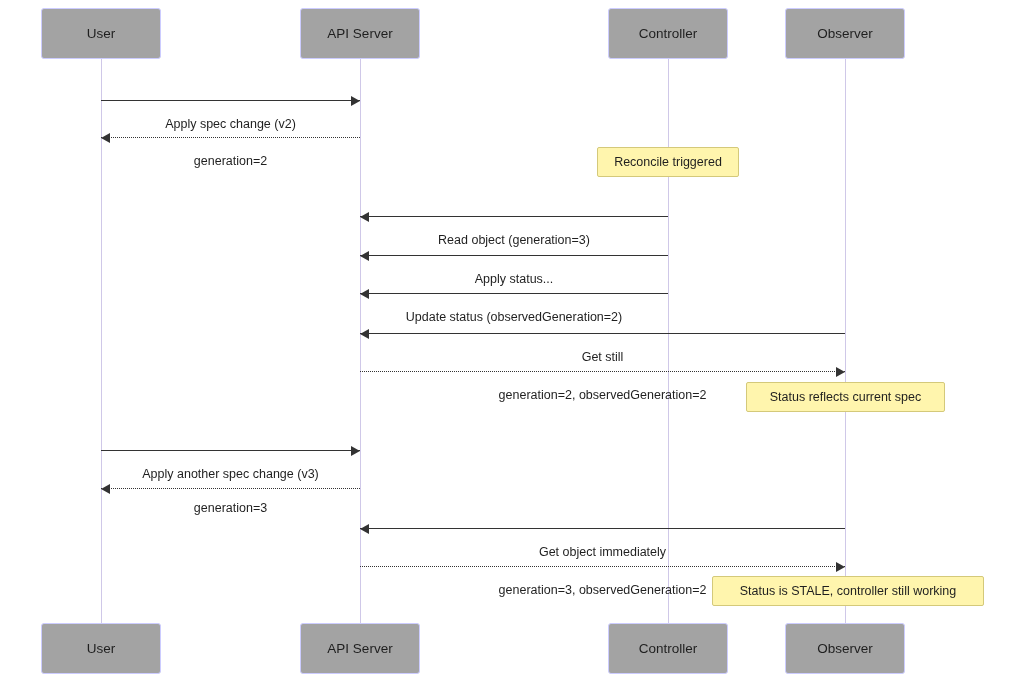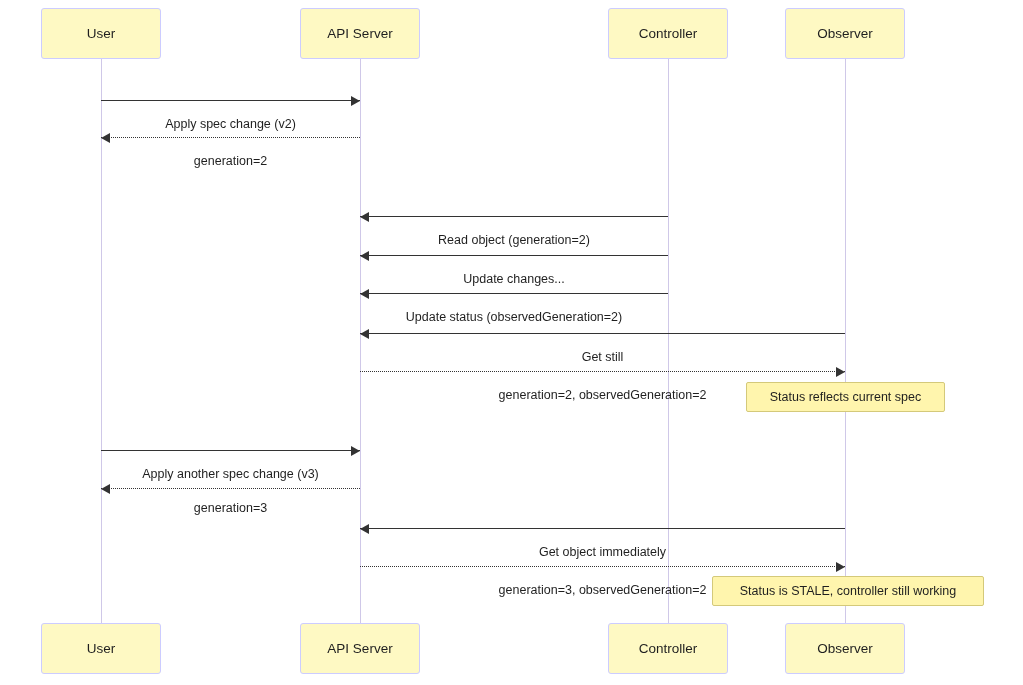--- a/index.html
+++ b/index.html
@@ -17,21 +17,21 @@
   #diagram {
     position: absolute;
     left: 0;
     top: 0;
     width: 1023px;
     height: 685px;
   }
   .actor-box {
     position: absolute;
     box-sizing: border-box;
-    background: #fef9c3;
+    background: #a3a3a3;
     border: 1px solid #CCCCFF;
     border-radius: 3px;
     display: flex;
     align-items: center;
     justify-content: center;
   }
   .actor-label {
     font-size: 13.5px;
     color: #1f1f1f;
     font-family: "Liberation Sans", sans-serif;
@@ -124,24 +124,24 @@
       <span class="actor-label">Observer</span>
     </div>
     <div class="msg-line" style="left: 101px; top: 100px; width: 259px;"></div>
     <div class="arrowhead right" style="top: 96px; left: 351px;"></div>
     <div class="msg-label" style="left: 230.5px; top: 79px;">Apply spec change (v2)</div>
     <div class="msg-line dotted" style="left: 101px; top: 137px; width: 259px;"></div>
     <div class="arrowhead left" style="top: 133px; left: 101px;"></div>
     <div class="msg-label" style="left: 230.5px; top: 116px;">generation=2</div>
     <div class="msg-line" style="left: 360px; top: 216px; width: 308px;"></div>
     <div class="arrowhead left" style="top: 212px; left: 360px;"></div>
-    <div class="msg-label" style="left: 514px; top: 195px;">Read object (generation=2)</div>
+    <div class="msg-label" style="left: 514px; top: 195px;">Read object (generation=3)</div>
     <div class="msg-line" style="left: 360px; top: 255px; width: 308px;"></div>
     <div class="arrowhead left" style="top: 251px; left: 360px;"></div>
-    <div class="msg-label" style="left: 514px; top: 234px;">Update changes...</div>
+    <div class="msg-label" style="left: 514px; top: 234px;">Apply status...</div>
     <div class="msg-line" style="left: 360px; top: 293px; width: 308px;"></div>
     <div class="arrowhead left" style="top: 289px; left: 360px;"></div>
     <div class="msg-label" style="left: 514px; top: 272px;">Update status (observedGeneration=2)</div>
     <div class="msg-line" style="left: 360px; top: 333px; width: 485px;"></div>
     <div class="arrowhead left" style="top: 329px; left: 360px;"></div>
     <div class="msg-label" style="left: 602.5px; top: 312px;">Get still</div>
     <div class="msg-line dotted" style="left: 360px; top: 371px; width: 485px;"></div>
     <div class="arrowhead right" style="top: 367px; left: 836px;"></div>
     <div class="msg-label" style="left: 602.5px; top: 350px;">generation=2, observedGeneration=2</div>
     <div class="msg-line" style="left: 101px; top: 450px; width: 259px;"></div>
@@ -149,19 +149,22 @@
     <div class="msg-label" style="left: 230.5px; top: 429px;">Apply another spec change (v3)</div>
     <div class="msg-line dotted" style="left: 101px; top: 488px; width: 259px;"></div>
     <div class="arrowhead left" style="top: 484px; left: 101px;"></div>
     <div class="msg-label" style="left: 230.5px; top: 463px;">generation=3</div>
     <div class="msg-line" style="left: 360px; top: 528px; width: 485px;"></div>
     <div class="arrowhead left" style="top: 524px; left: 360px;"></div>
     <div class="msg-label" style="left: 602.5px; top: 507px;">Get object immediately</div>
     <div class="msg-line dotted" style="left: 360px; top: 566px; width: 485px;"></div>
     <div class="arrowhead right" style="top: 562px; left: 836px;"></div>
     <div class="msg-label" style="left: 602.5px; top: 545px; text-align: right;">generation=3, observedGeneration=2</div>
+    <div class="note" style="left: 597px; top: 147px; width: 142px; height: 30px;">
+      <span class="note-label">Reconcile triggered</span>
+    </div>
     <div class="note" style="left: 746px; top: 382px; width: 199px; height: 30px; align-items: center;">
       <span class="note-label">Status reflects current spec</span>
     </div>
     <div class="note" style="left: 712px; top: 576px; width: 272px; height: 30px;">
       <span class="note-label">Status is STALE, controller still working</span>
     </div>
   </div>
 
 </body></html>

